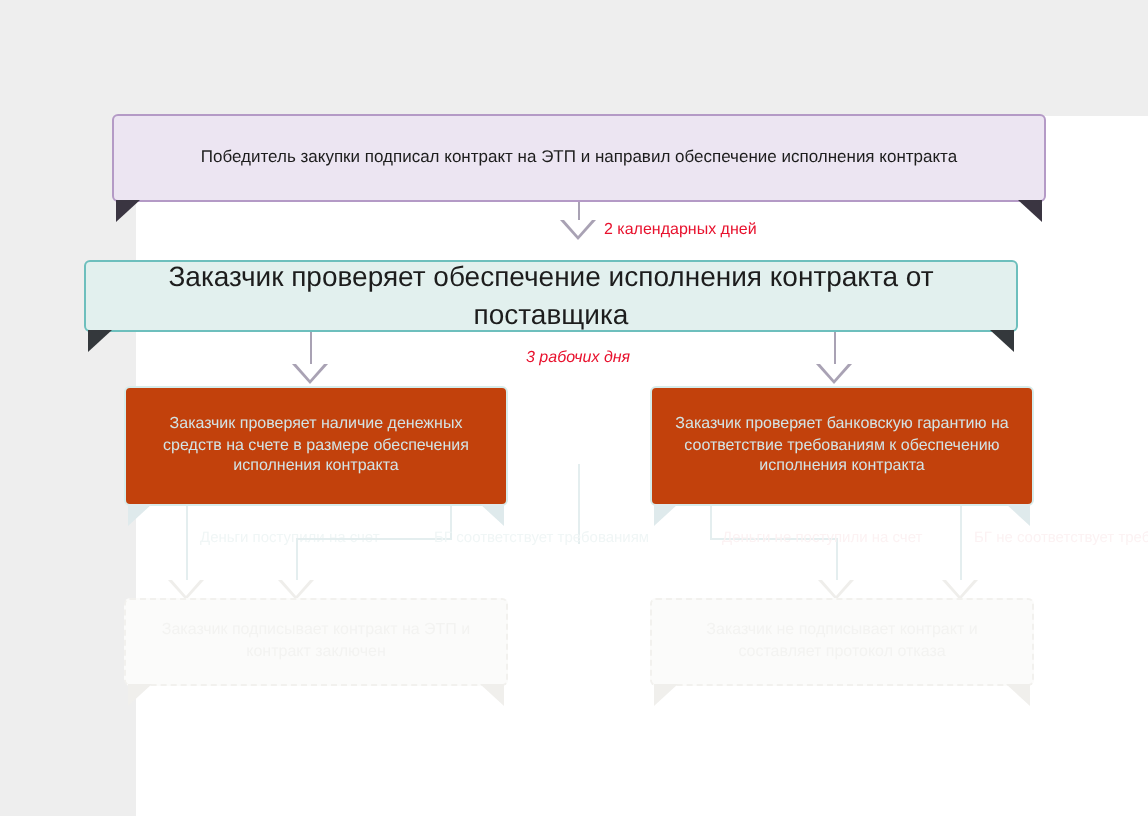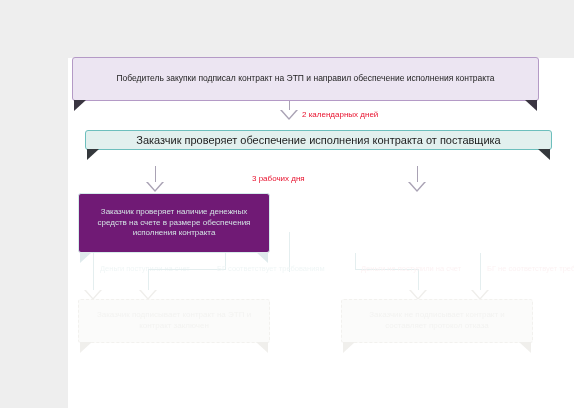--- a/index.html
+++ b/index.html
@@ -37,21 +37,20 @@
     position: absolute;
     box-sizing: border-box;
     border-width: 1px;
     border-style: solid;
     border-radius: 3px;
     display: flex;
     align-items: center;
     justify-content: center;
     text-align: center;
     padding: 4px 10px;
-    margin-left: 16px;
   }
   .node .label {
     display: block;
     width: 100%;
     line-height: 1.35;
   }
 
   
   .node .ear {
     position: absolute;
@@ -83,21 +82,21 @@
   .node.teal {
     background: #e2f0ee;
     border-color: #6dbfbd;
     color: #1d1d1d;
   }
   .node.teal .ear.left  { border-top-color: #34383c; }
   .node.teal .ear.right { border-top-color: #34383c; }
 
   
   .node.teal-faded {
-    background: #701a75;
+    background: #c2410c;
     border-color: #d6eceb;
     color: #d3e3e4;
   }
   .node.teal-faded .ear.left  { border-top-color: #dfeaec; }
   .node.teal-faded .ear.right { border-top-color: #dfeaec; }
 
   
   .node.ghost {
     background: #fbfbfa;
     border-color: #f2f1ee;
@@ -176,40 +175,45 @@
   <div class="node purple" style="left:56px; top:57px; width:467px; height:44px; font-size:8.5px;">
     <span class="label">Победитель закупки подписал контракт на ЭТП и направил обеспечение исполнения контракта</span>
     <span class="ear left"></span>
     <span class="ear right"></span>
   </div>
 
   <div class="vline" style="left:289px; top:101px; height:16px;"></div>
   <div class="arrow" style="left:280px; top:110px;"></div>
   <div class="duration" style="left:302px; top:110px;">2 календарных дней</div>
 
-  <div class="node teal" style="left:69px; top:130px; width:467px; height:20px; font-size:11px;">
+  <div class="node teal" style="left:42px; top:130px; width:467px; height:36px; font-size:14px;">
     <span class="label">Заказчик проверяет обеспечение исполнения контракта от поставщика</span>
     <span class="ear left"></span>
     <span class="ear right"></span>
   </div>
 
   <div class="vline" style="left:155px; top:166px; height:22px;"></div>
   <div class="arrow" style="left:146px; top:182px;"></div>
 
   <div class="vline" style="left:417px; top:166px; height:22px;"></div>
   <div class="arrow" style="left:408px; top:182px;"></div>
 
-  <div class="duration" style="left:252px; top:174px;">3 рабочих дня</div>
+  <div class="duration" style="left:263px; top:174px;font-style:italic;">3 рабочих дня</div>
 
   <div class="node teal-faded" style="left:62px; top:193px; width:192px; height:60px; font-size:8px;">
     <span class="label">Заказчик проверяет наличие денежных средств на счете в размере обеспечения исполнения контракта</span>
     <span class="ear left"></span>
     <span class="ear right"></span>
   </div>
 
+  <div class="node teal-faded" style="left:325px; top:193px; width:192px; height:60px; font-size:8px;">
+    <span class="label">Заказчик проверяет банковскую гарантию на соответствие требованиям к обеспечению исполнения контракта</span>
+    <span class="ear left"></span>
+    <span class="ear right"></span>
+  </div>
 
   <div class="vline faded" style="left:289px; top:232px; height:40px;"></div>
 
   <div class="vline faded" style="left:93px; top:253px; height:46px;"></div>
   <div class="arrow ghost" style="left:84px; top:290px;"></div>
   <div class="edge-label pale-teal" style="left:100px; top:264px;">
     <span>Деньги поступили на счет</span>
   </div>
 
   <div class="vline faded" style="left:225px; top:253px; height:16px;"></div>

